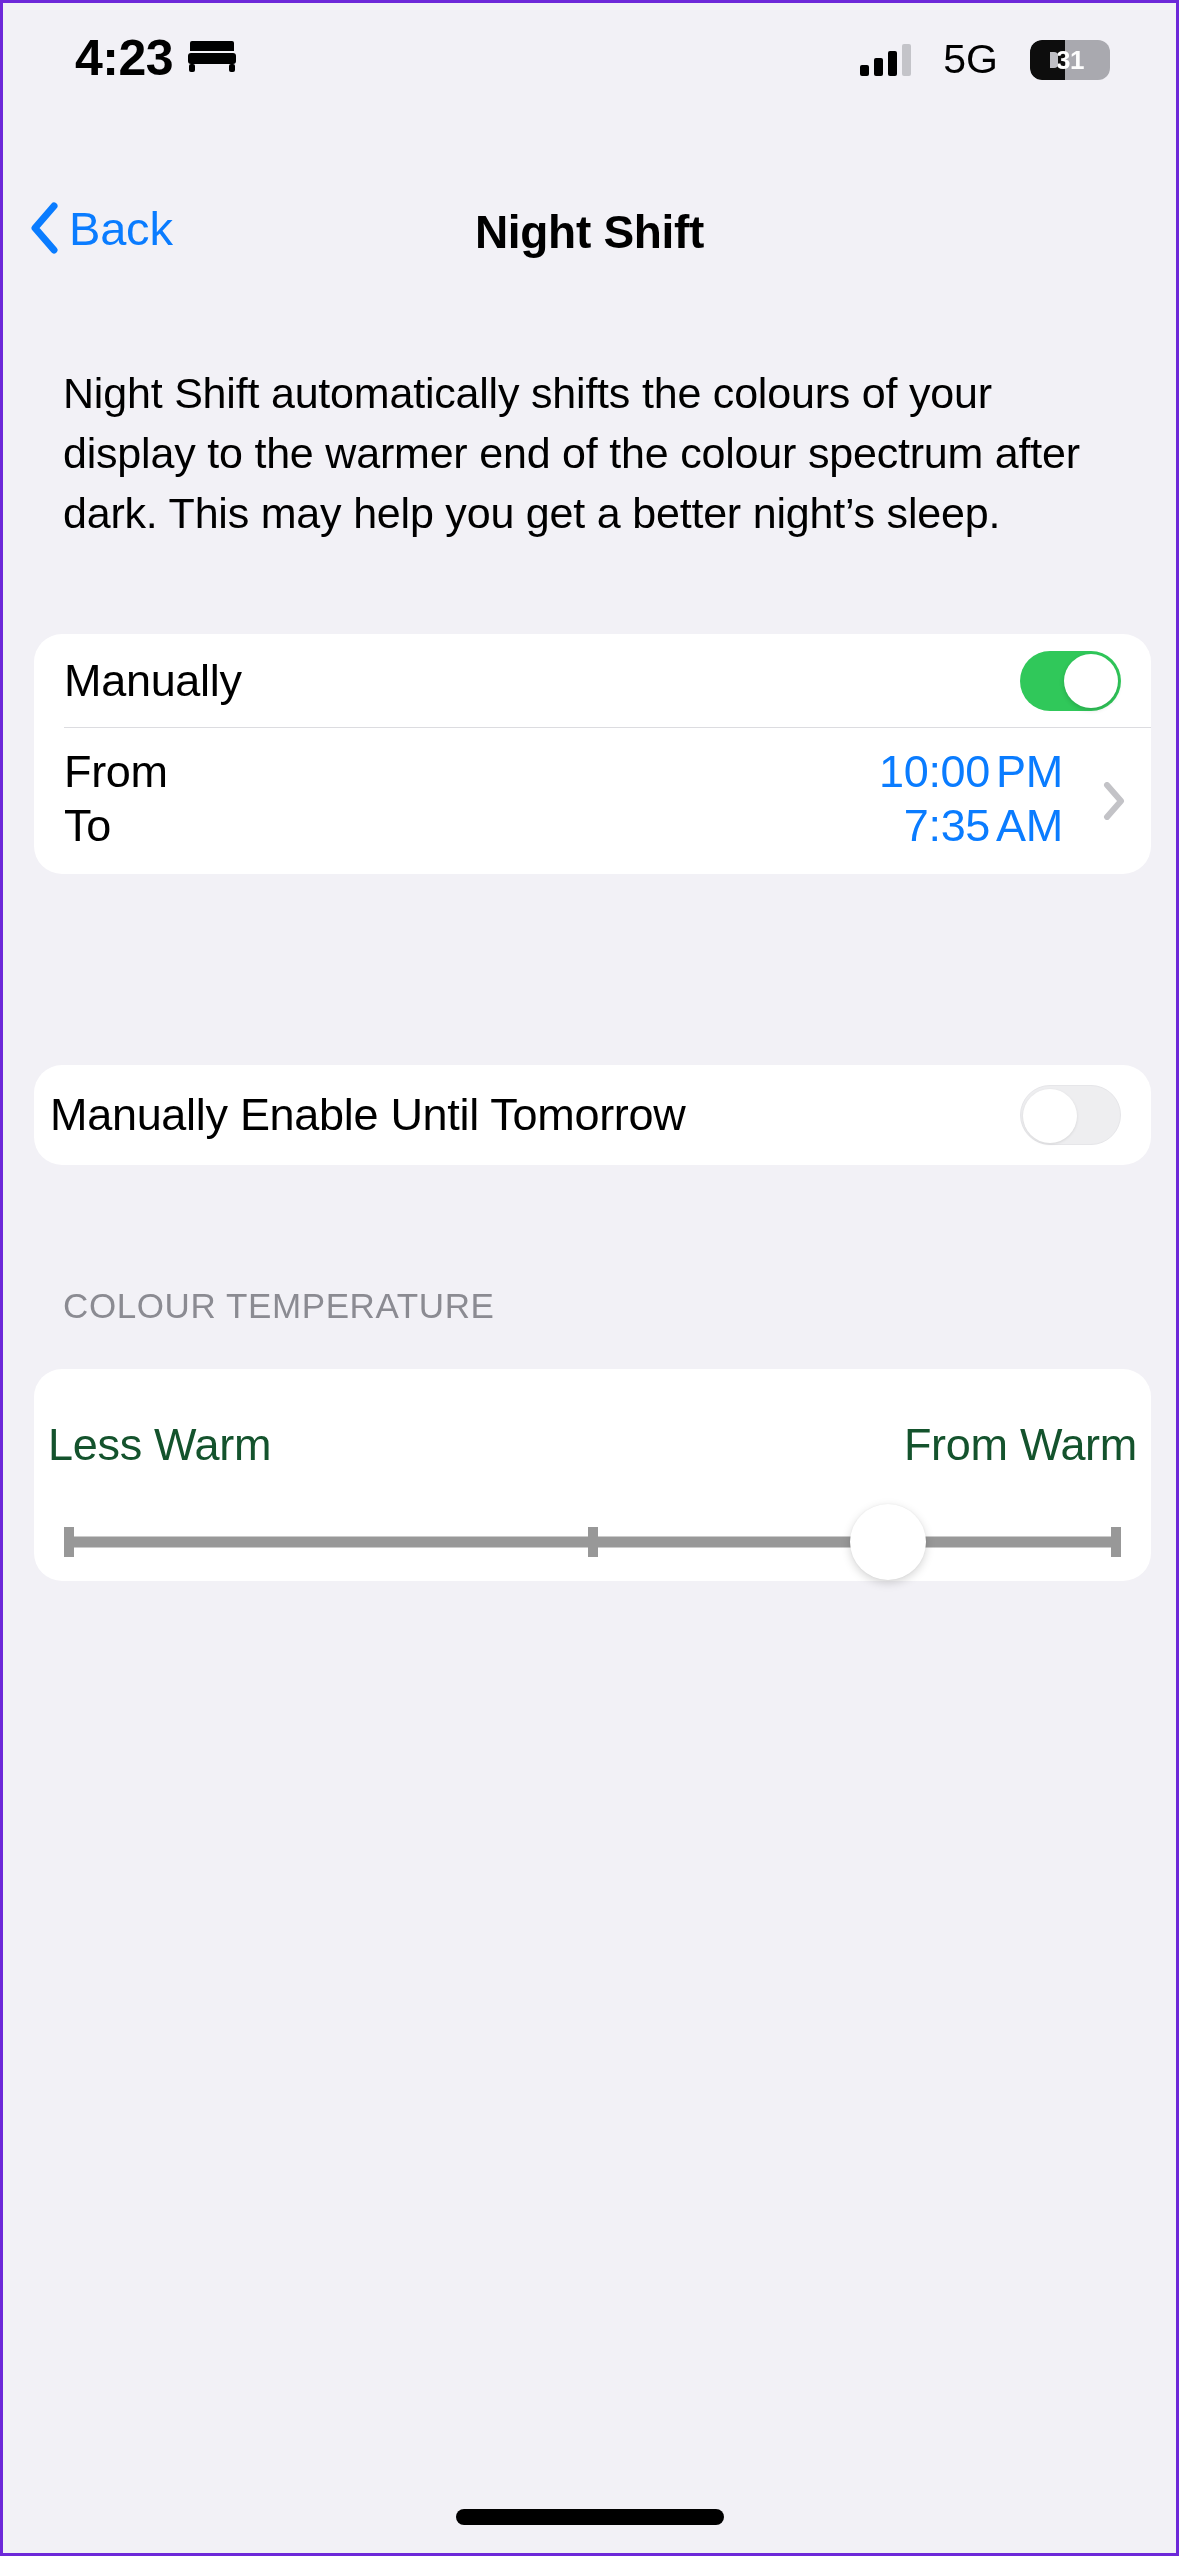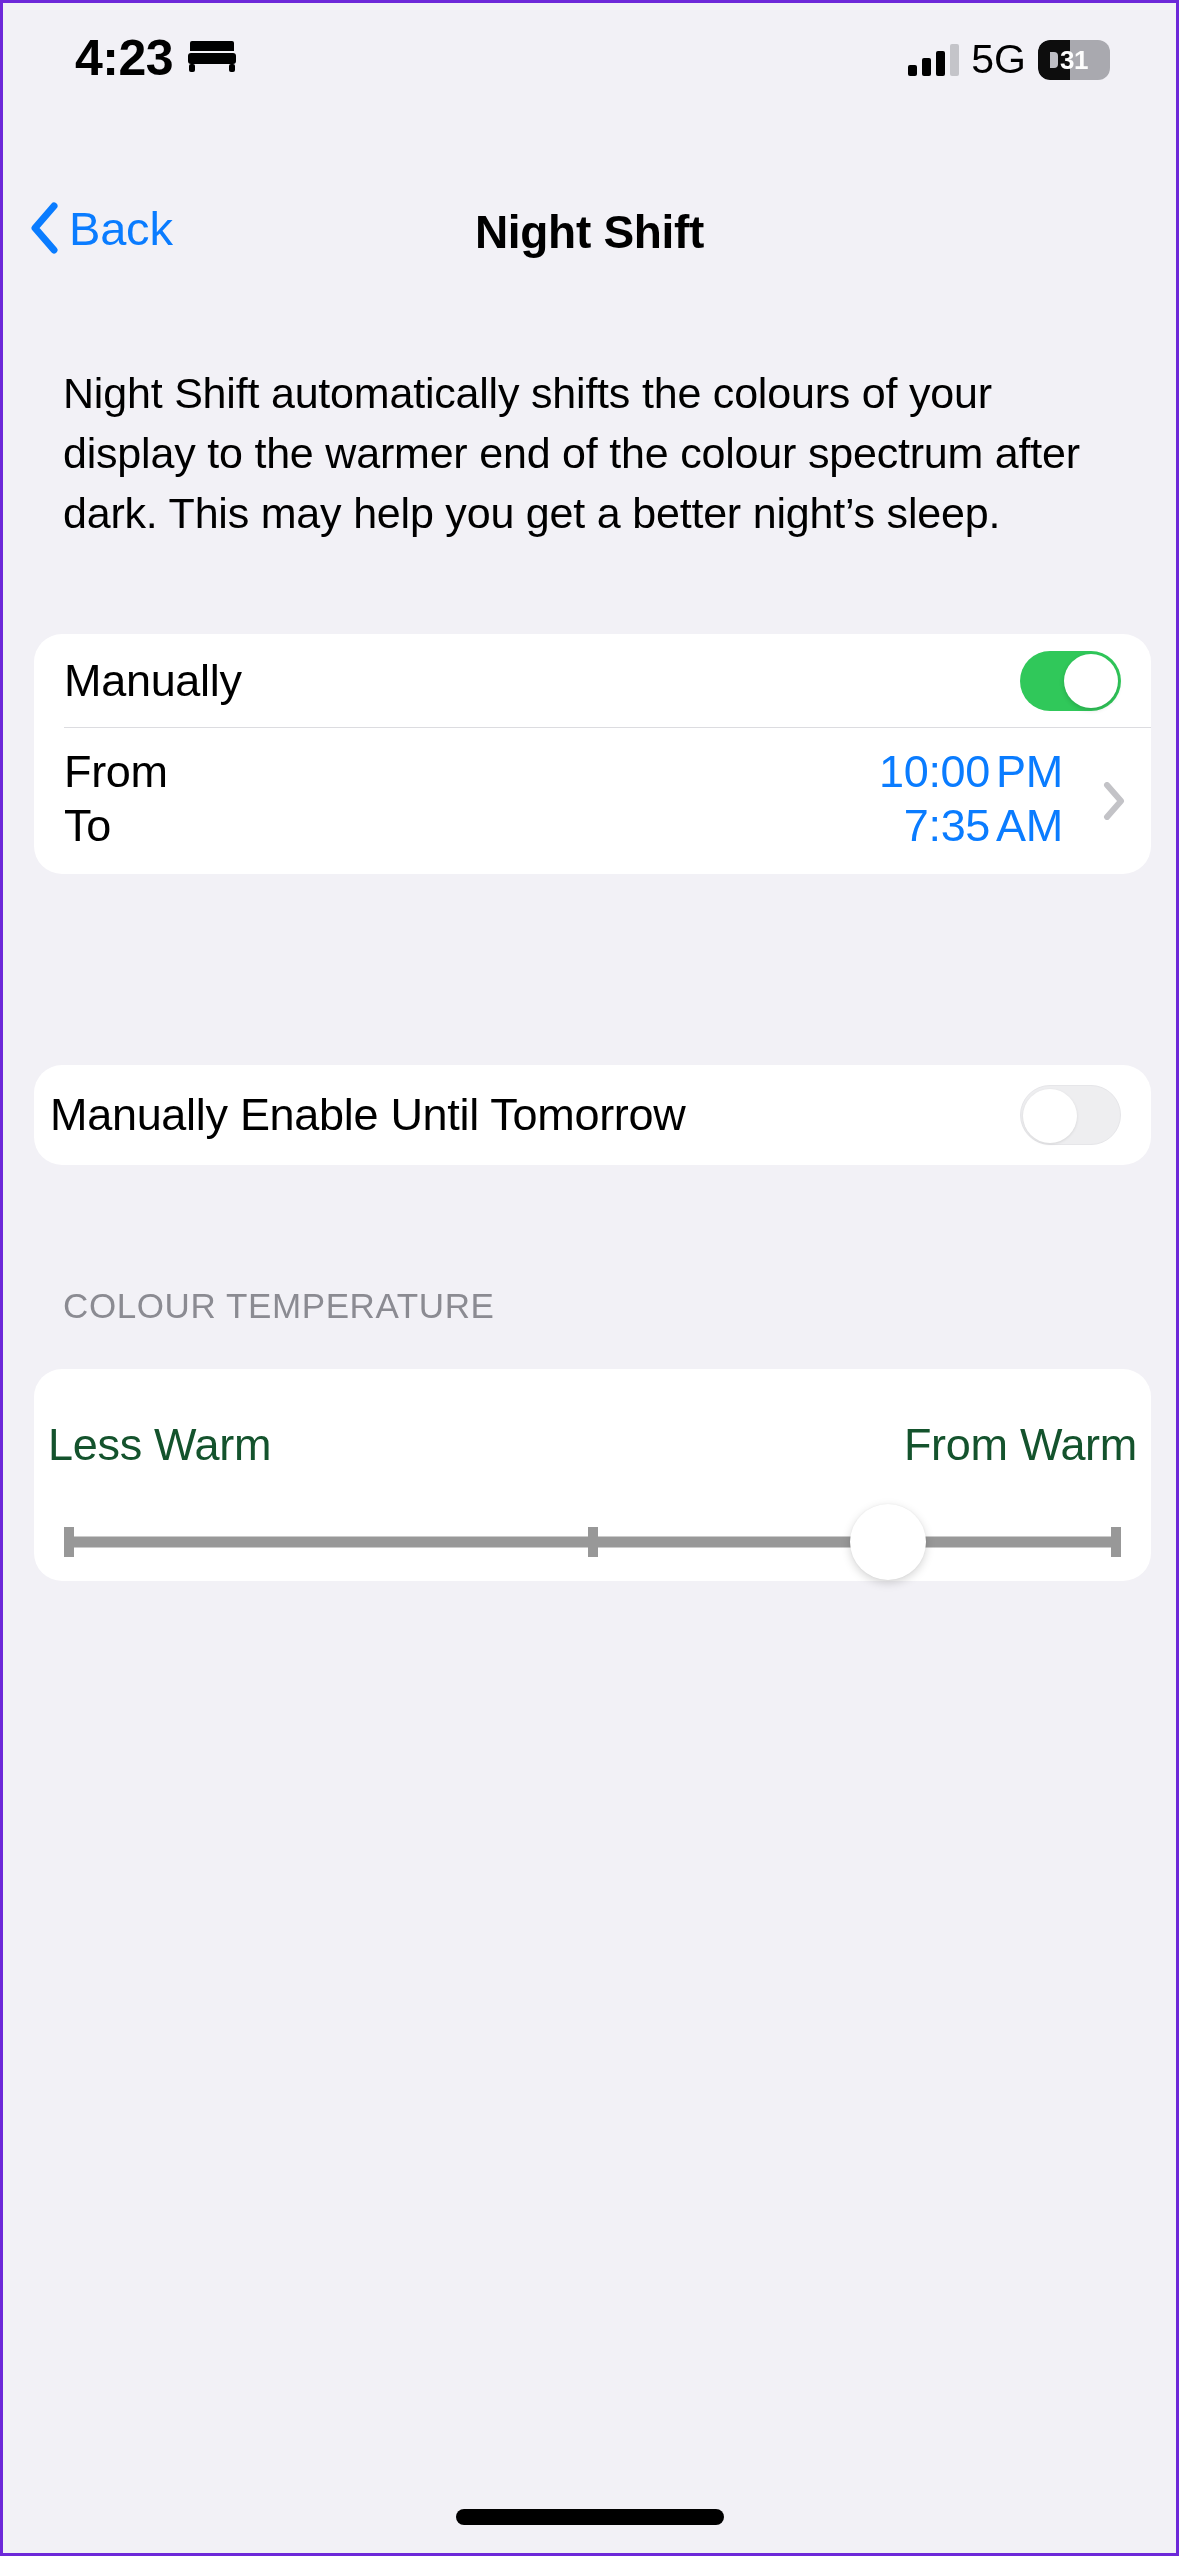--- a/index.html
+++ b/index.html
@@ -50,21 +50,21 @@
   }
 
   .bed-icon { display: block; }
 
   .status-right {
     position: absolute;
     right: 66px;
     top: 36px;
     display: flex;
     align-items: center;
-    gap: 12px;
+    gap: 32px;
   }
 
   .signal-bars {
     display: flex;
     align-items: flex-end;
     gap: 5px;
     height: 32px;
   }
   .signal-bars i {
     display: block;
@@ -80,21 +80,21 @@
   .network-label {
     font-size: 41px;
     font-weight: 500;
     color: #000;
     line-height: 1;
     letter-spacing: 0px;
   }
 
   .battery {
     position: relative;
-    width: 72px;
+    width: 80px;
     height: 40px;
     border-radius: 12px;
     background: #a9a9af;
     overflow: hidden;
   }
   .battery-fill {
     position: absolute;
     left: 0; top: 0; bottom: 0;
     width: 44%;
     background: #0d0d0d;

